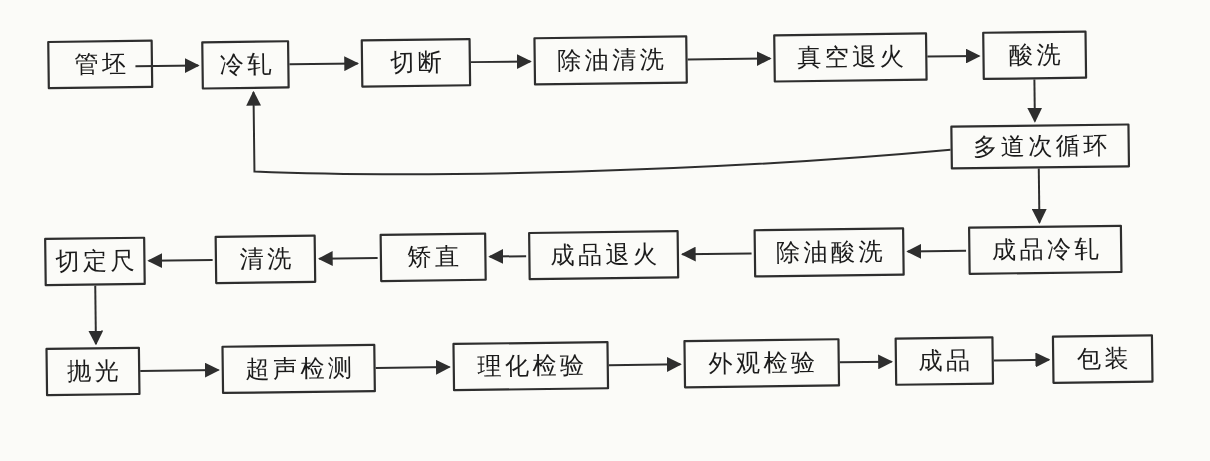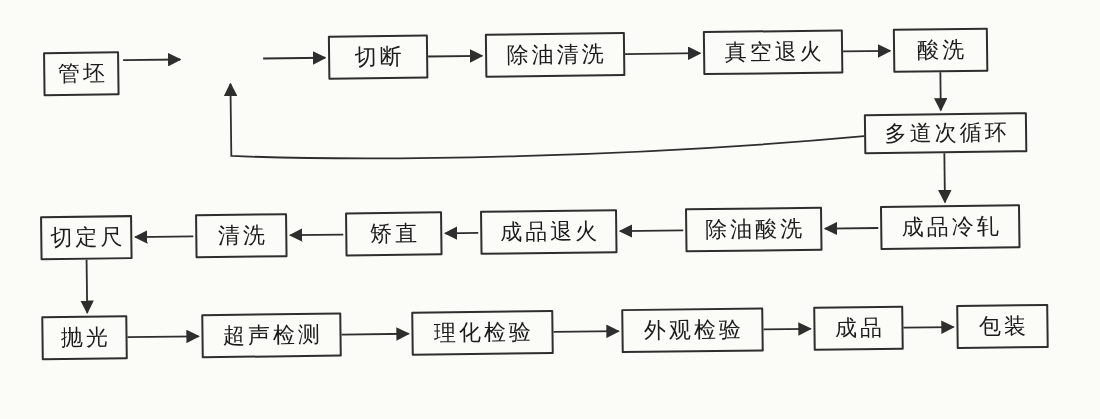--- a/index.html
+++ b/index.html
@@ -72,21 +72,22 @@
       <line x1="86" y1="254" x2="86" y2="307"></line>
 
       <line x1="126" y1="332" x2="197" y2="332"></line>
       <line x1="340" y1="332" x2="407" y2="332"></line>
       <line x1="552" y1="332" x2="617" y2="332"></line>
       <line x1="762" y1="332" x2="809" y2="332"></line>
       <line x1="902" y1="332" x2="952" y2="332"></line>
     </g>
   </svg>
 
-  <div class="node" style="left:45px;  top:46px;  width:76px;  height:44px">管坯</div>
+  <div class="node" style="left:45px;  top:31px;  width:96px;  height:44px">管坯</div>
+  <div class="node" style="left:185px; top:33px;  width:80px;  height:44px">冷轧</div>
   <div class="node" style="left:330px; top:33px;  width:100px; height:44px">切断</div>
   <div class="node" style="left:487px; top:33px;  width:140px; height:44px">除油清洗</div>
   <div class="node" style="left:705px; top:33px;  width:140px; height:44px">真空退火</div>
   <div class="node" style="left:895px; top:33px;  width:95px;  height:44px">酸洗</div>
 
   <div class="node" style="left:865px; top:118px; width:163px; height:40px">多道次循环</div>
 
   <div class="node" style="left:880px; top:210px; width:140px; height:44px">成品冷轧</div>
   <div class="node" style="left:685px; top:210px; width:137px; height:44px">除油酸洗</div>
   <div class="node" style="left:480px; top:210px; width:137px; height:44px">成品退火</div>

